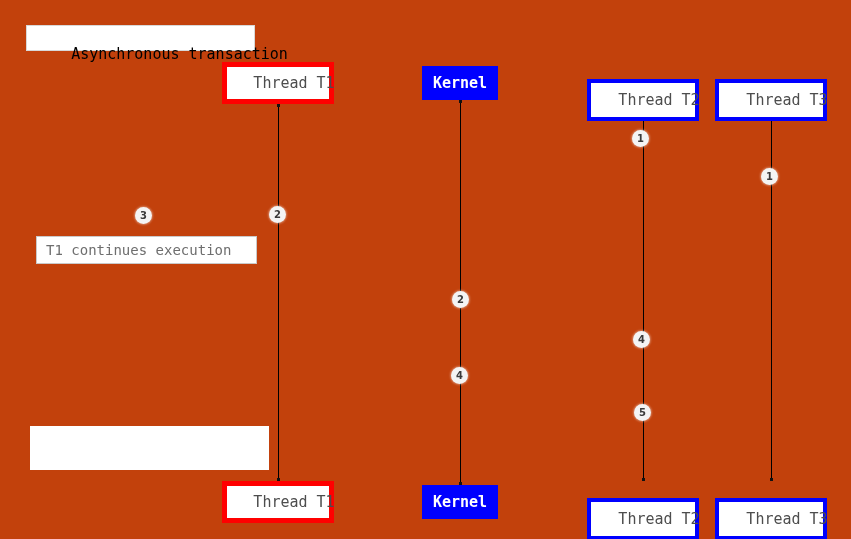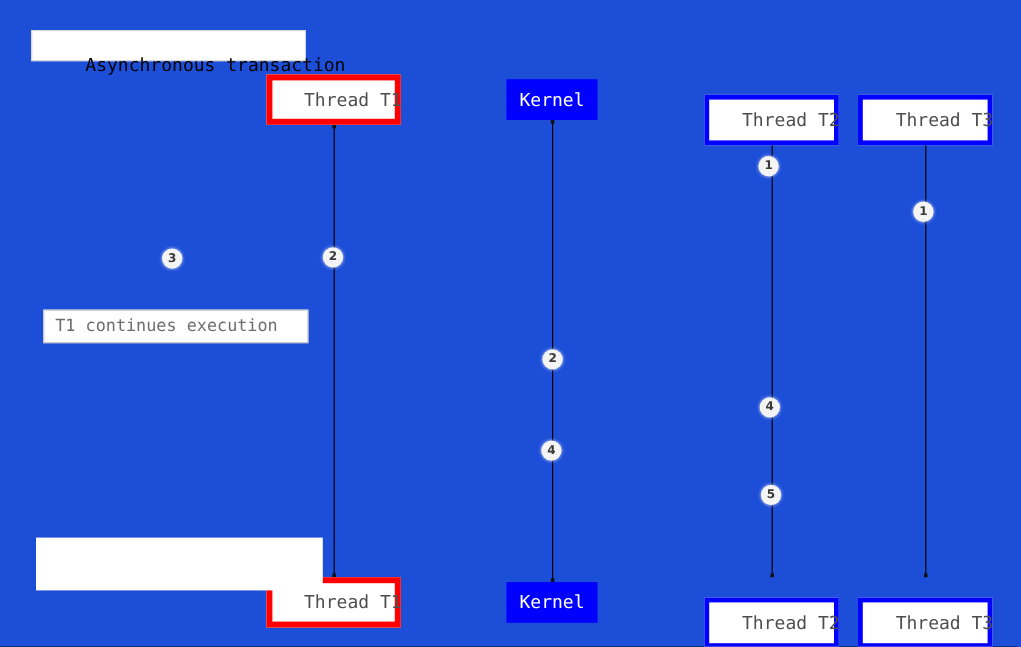--- a/index.html
+++ b/index.html
@@ -56,37 +56,37 @@
   }
   .lifeline-box.blue {
     border-color: #0000ff;
     border-width: 4px;
     margin-top: 17px;
   }
   .lifeline-box.filled {
     background: #0000ff;
     color: #ffffff;
     border: none;
+    font-weight: bold;
   }
 
   
   .note-box {
     position: absolute;
     box-sizing: border-box;
     background: #ffffff;
     color: #6e6e6e;
     border: 1px solid #c9c9c9;
     display: flex;
     align-items: center;
     justify-content: flex-start;
     padding-left: 9px;
     font-size: 14px;
     line-height: 1;
     white-space: pre;
-    margin-top: 22px;
   }
   .note-box.blank {
     border: none;
     padding: 0;
   }
 
   
   .seq-badge {
     position: absolute;
     box-sizing: border-box;
@@ -112,21 +112,21 @@
   .anchor-dot {
     position: absolute;
     width: 3px;
     height: 3px;
     background: #111111;
   }
 </style>
 </head>
 <body>
 
-<div id="canvas" style="width: 851px; height: 539px; background: #1d4ed8;">
+<div id="canvas" style="width: 851px; height: 539px; background: #c2410c;">
 
   <div id="stems">
       <div class="lifeline-stem" style="left: 278px; top: 104px; height: 377px;"></div>
       <div class="lifeline-stem" style="left: 460px; top: 100px; height: 385px;"></div>
       <div class="lifeline-stem" style="left: 643px; top: 104px; height: 377px;"></div>
       <div class="lifeline-stem" style="left: 771px; top: 104px; height: 377px;"></div>
     </div>
 
   <div class="title-box" style="left: 26px; top: 25px; width: 229px; height: 26px;">
     <span>Asynchronous transaction</span>

